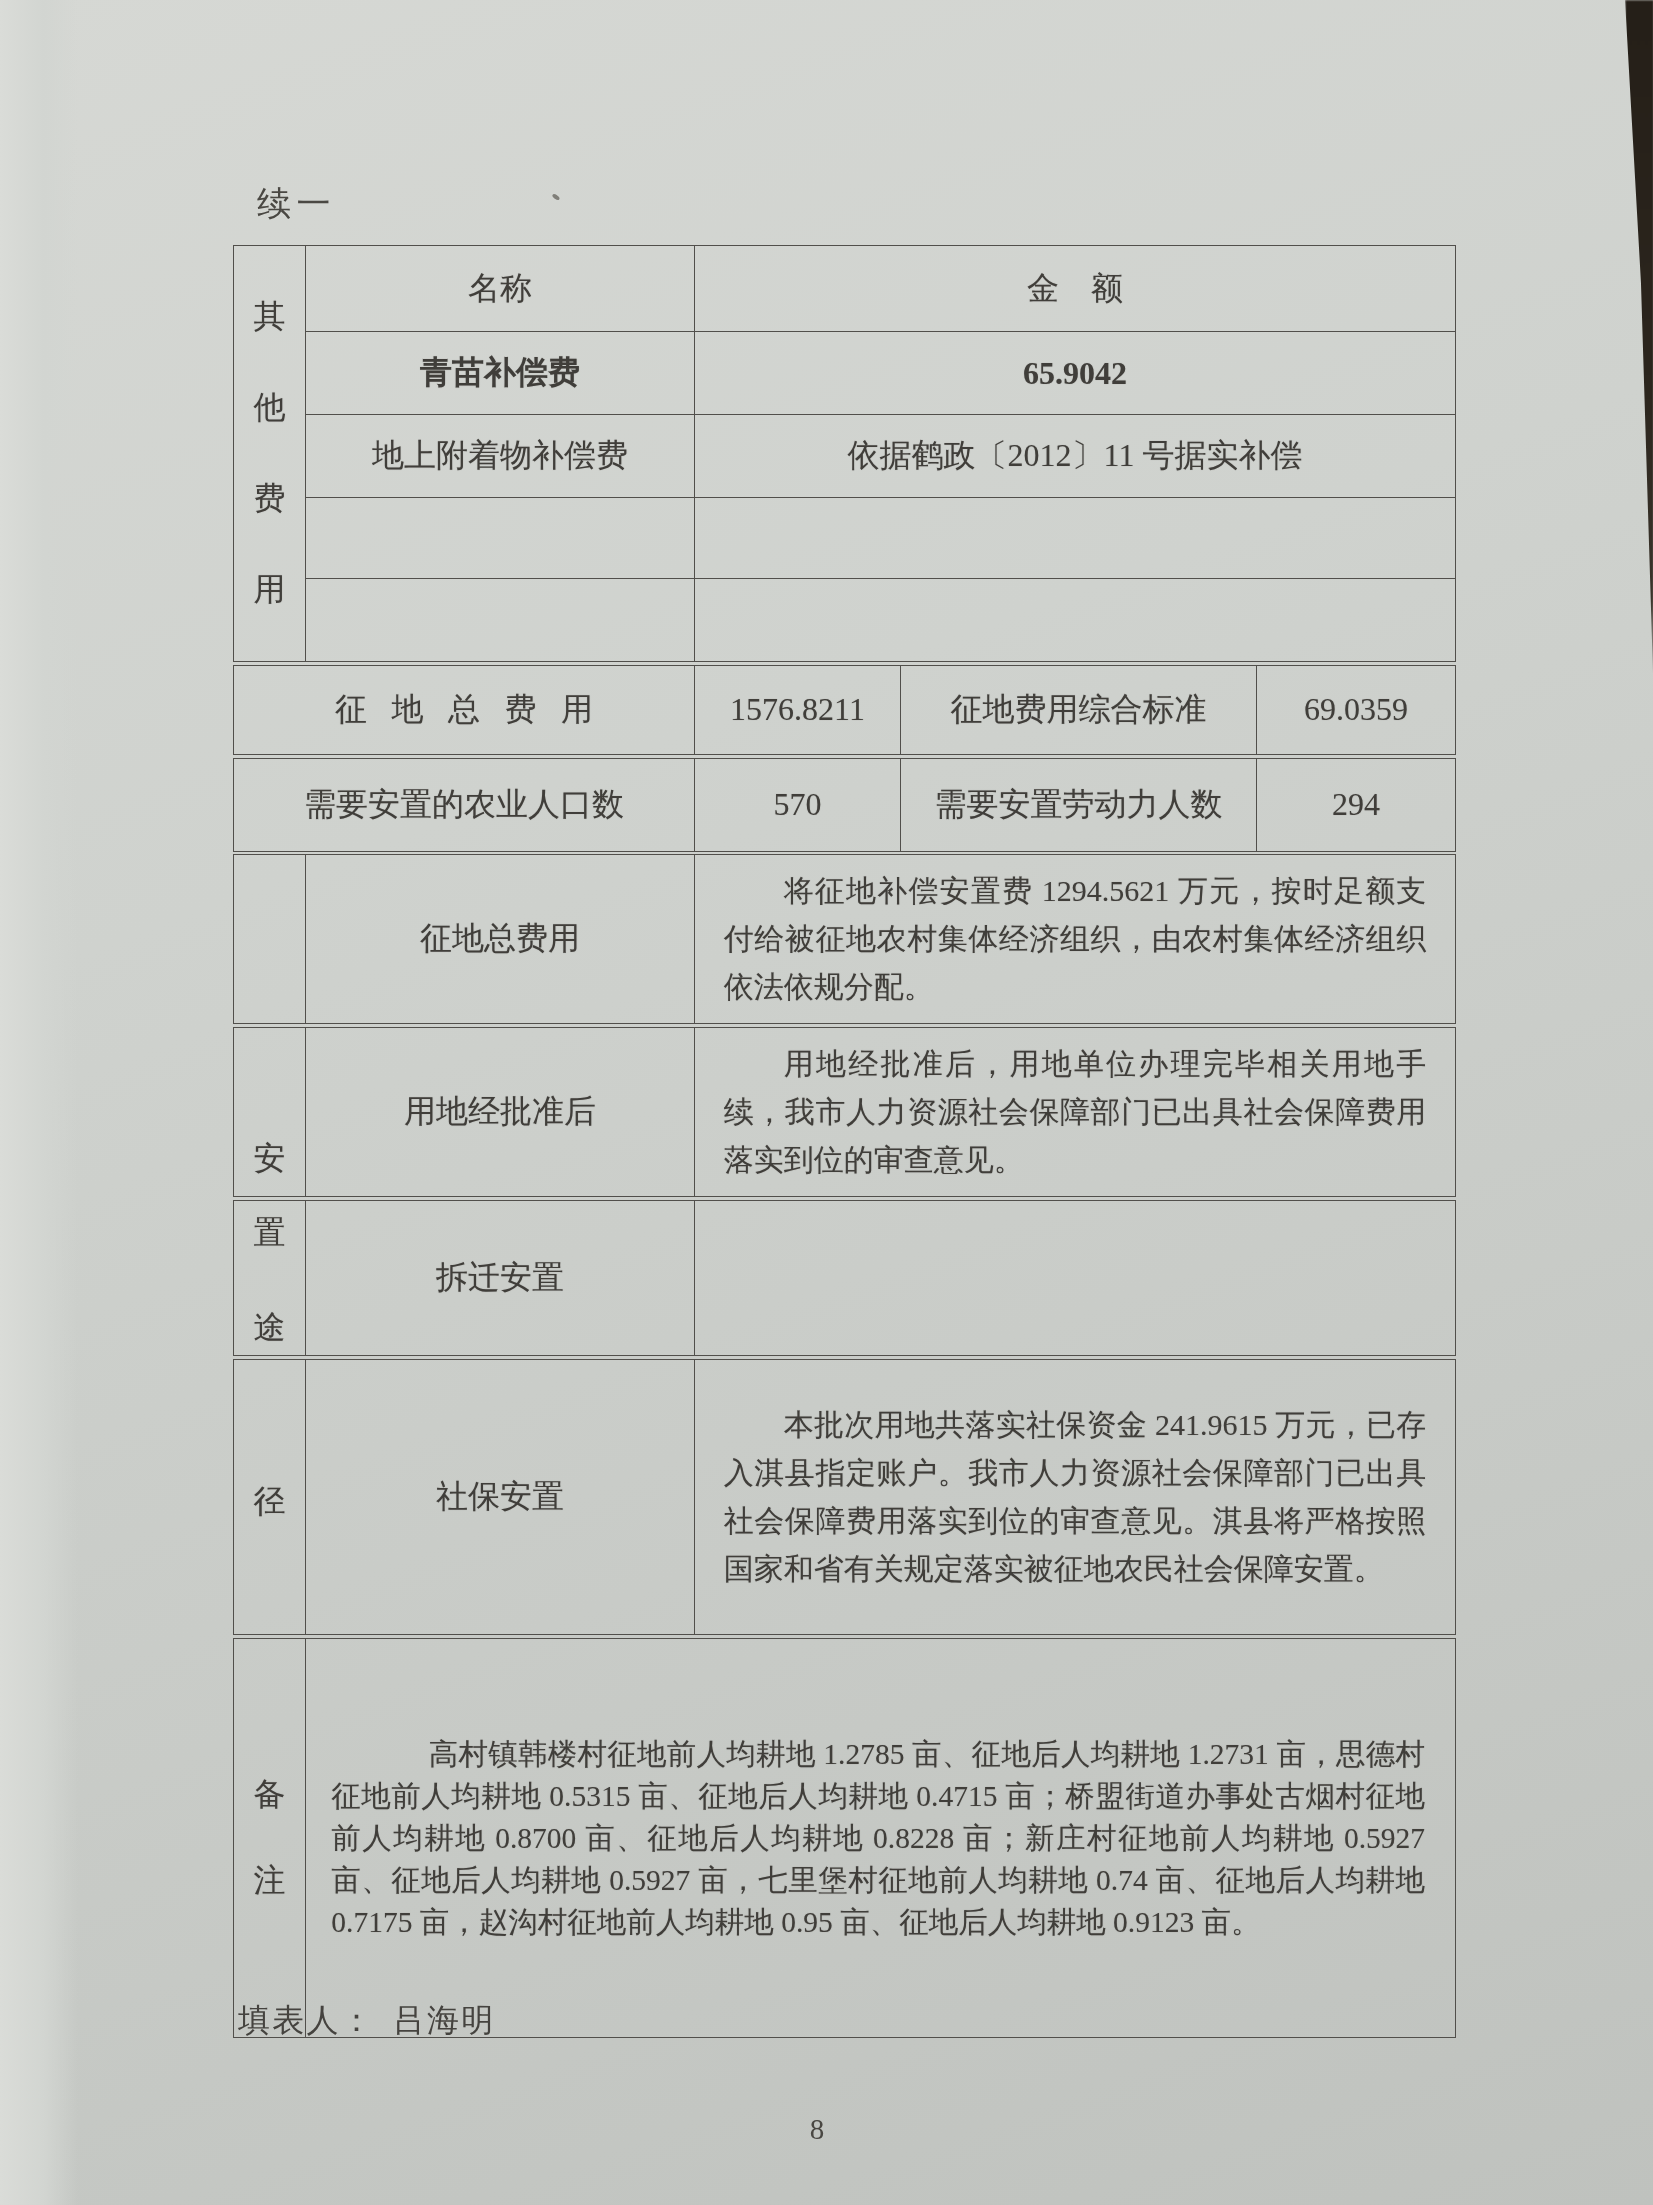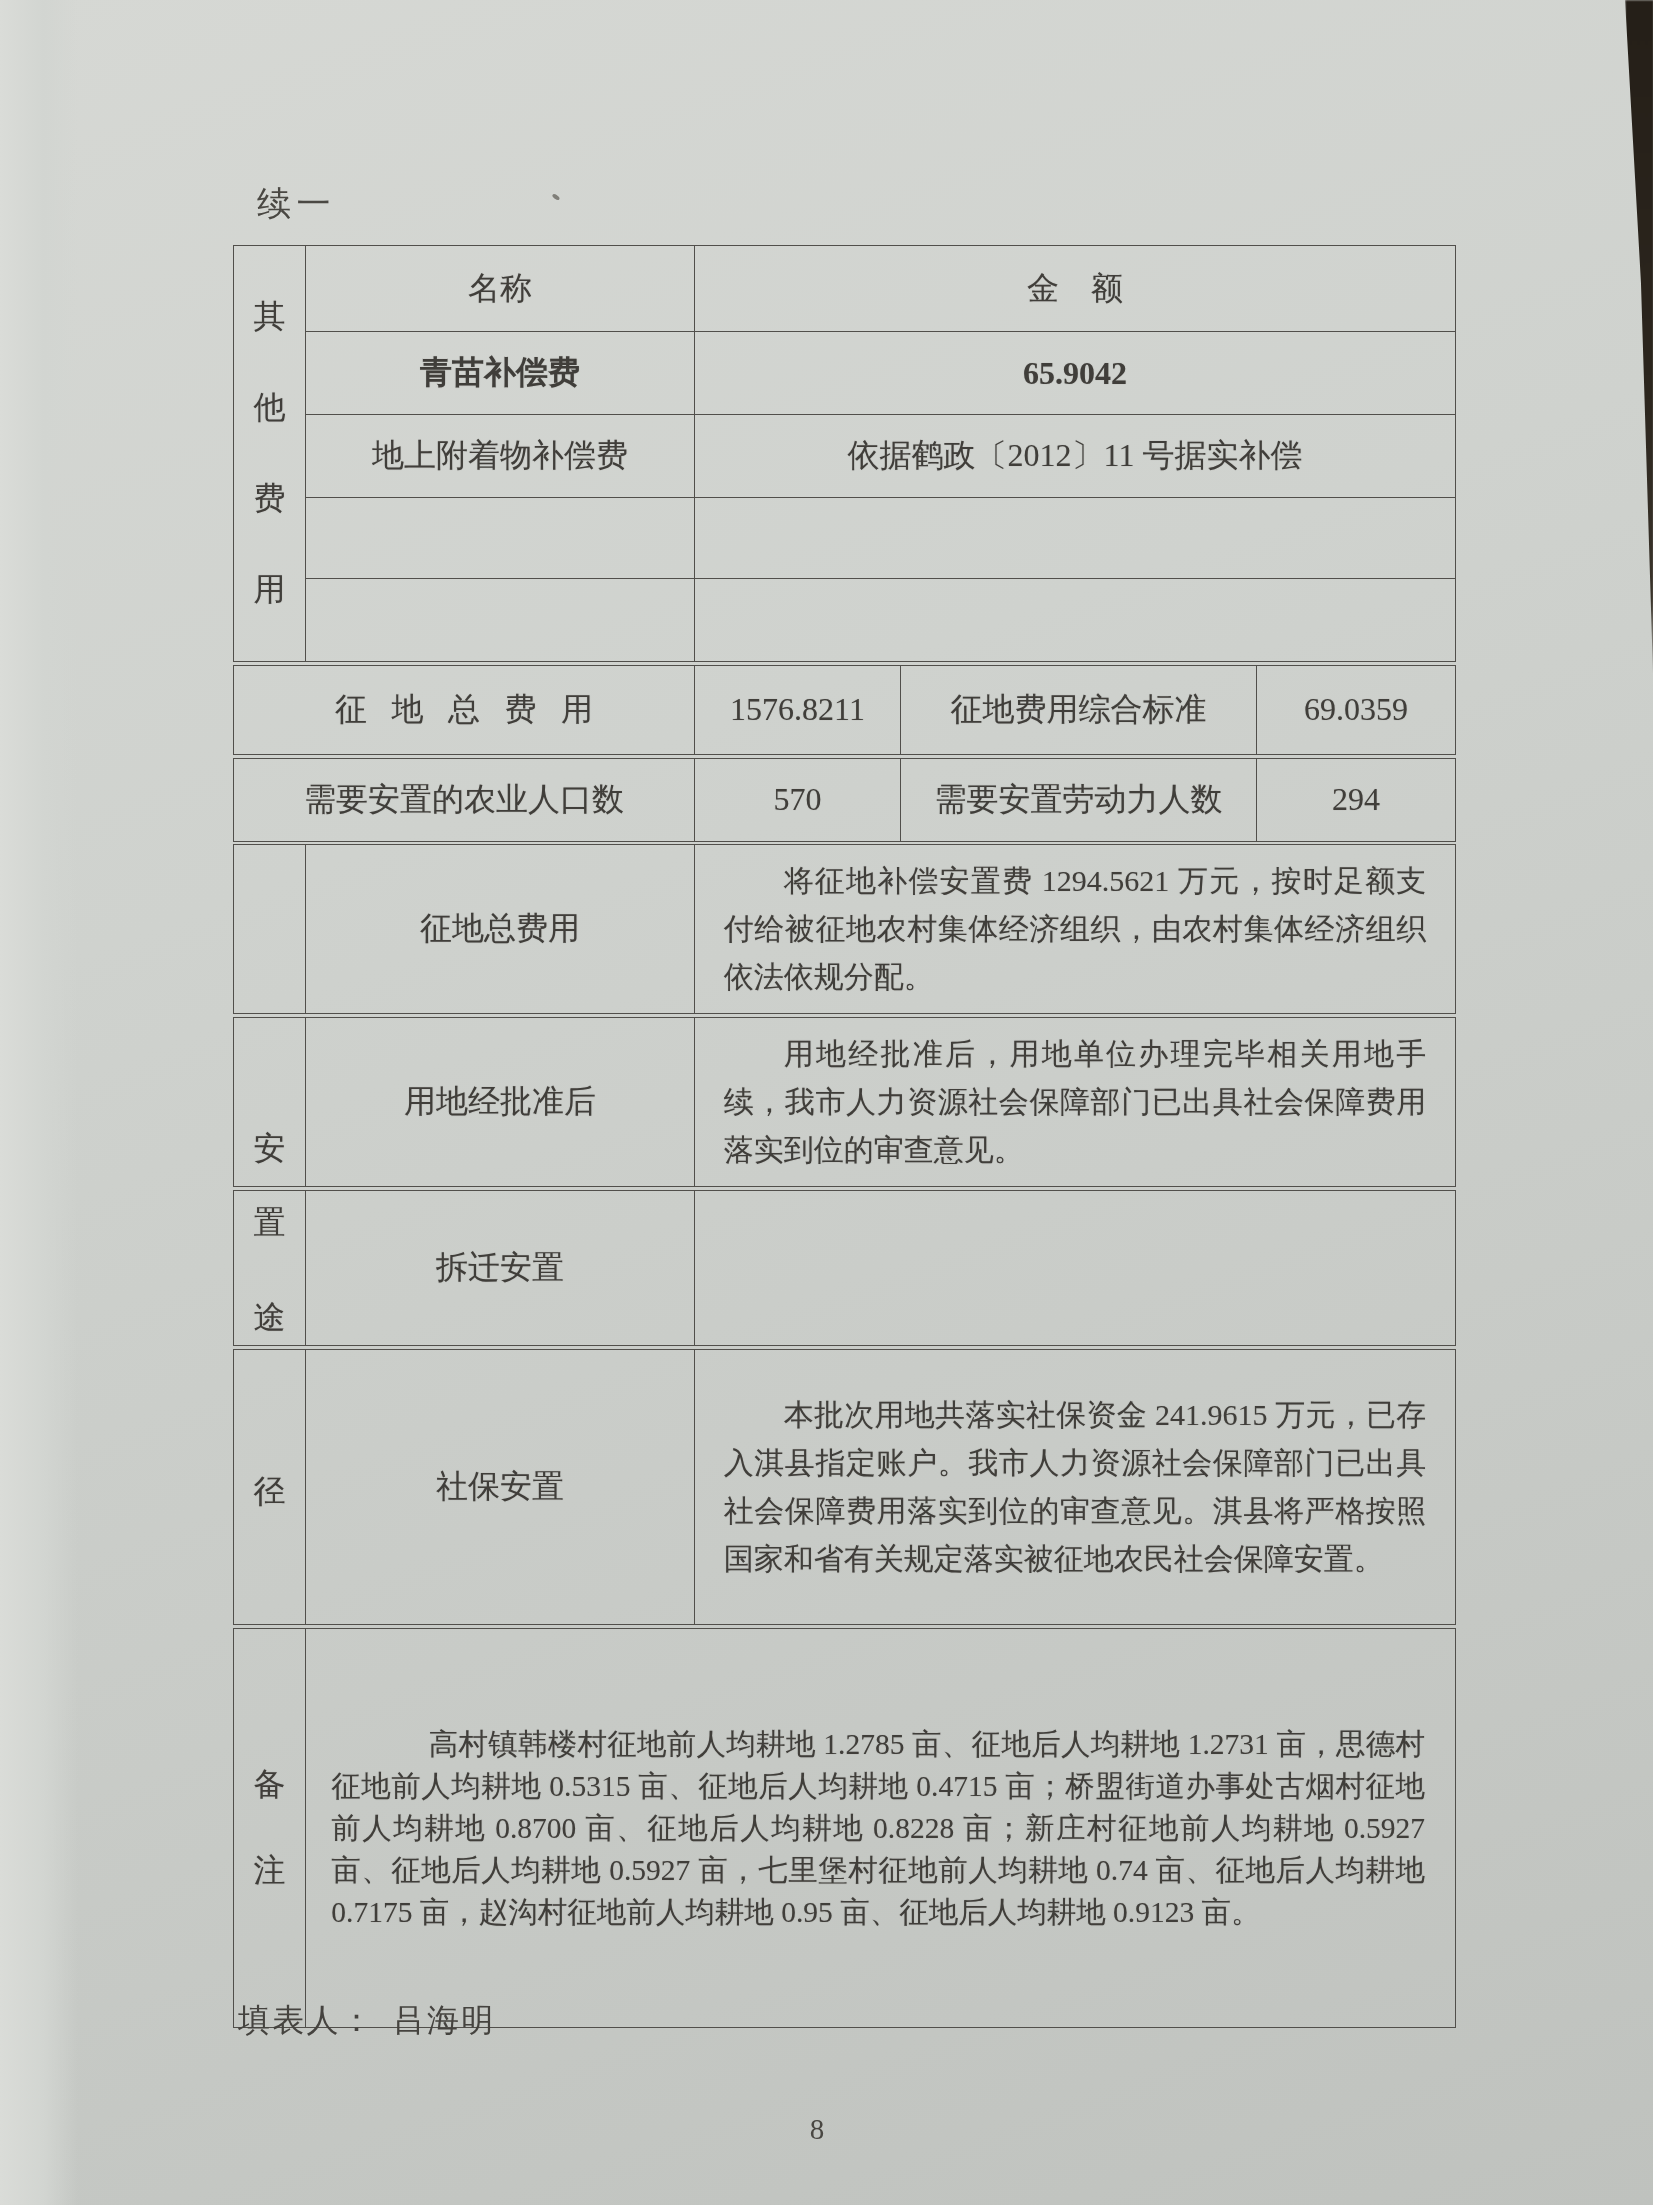--- a/index.html
+++ b/index.html
@@ -130,21 +130,21 @@
       <tbody>
           <tr>
         <td><span class="spaced">征地总费用</span></td>
         <td>1576.8211</td>
         <td>征地费用综合标准</td>
         <td>69.0359</td>
       </tr>
     </tbody>
       </table>
 
-    <table class="block" style="height:84px;">
+    <table class="block" style="height:94px;">
       <colgroup>
           <col style="width:461px">
           <col style="width:206px">
           <col style="width:356px">
           <col>
         </colgroup>
       <tbody>
           <tr>
         <td>需要安置的农业人口数</td>
         <td>570</td>

